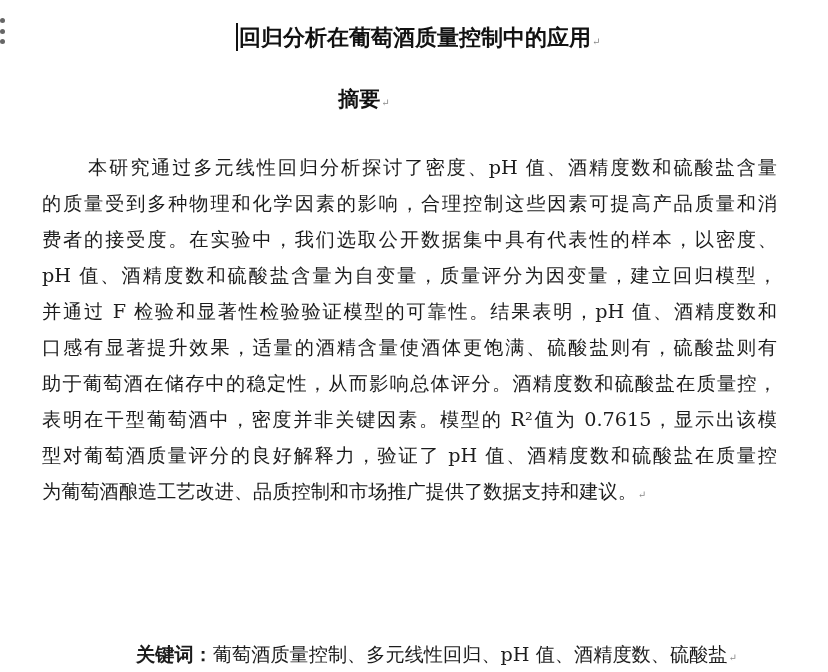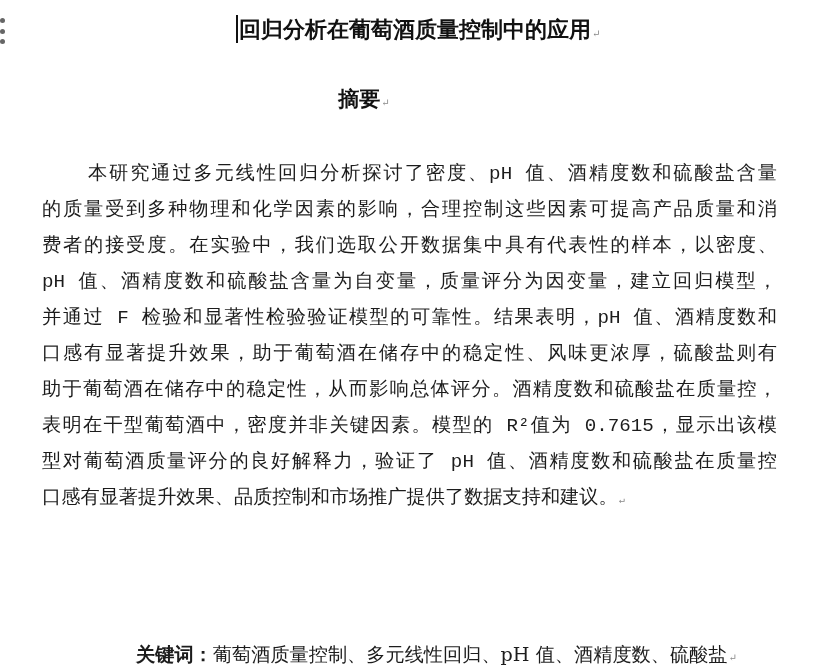--- a/index.html
+++ b/index.html
@@ -7,37 +7,37 @@
     width: 828px; height: 672px; overflow: hidden; background: #ffffff;
     font-family: "DejaVu Serif", "Liberation Serif", serif; color: #1a1a1a;
     position: relative;
   }
   .side-handle {
     position: absolute; left: 0; top: 18px; width: 6px; height: 26px;
     display: flex; flex-direction: column; justify-content: space-between;
   }
   .side-handle span { width: 5px; height: 5px; border-radius: 50%; background: #666; display: block; }
   .title {
-    position: absolute; top: 12px; left: 236px; height: 34px;
+    position: absolute; top: 20px; left: 236px; height: 34px;
     font-size: 22px; font-weight: bold; line-height: 34px; letter-spacing: 0px;
     white-space: nowrap; color: #111;
   }
   .cursor {
     display: inline-block; width: 2px; height: 28px; background: #111;
     vertical-align: middle; margin-right: 1px; position: relative; top: -2px;
   }
   .para-mark { font-size: 10px; color: #888; font-weight: normal; vertical-align: baseline; margin-left: 1px; }
   .subtitle {
     position: absolute; top: 84px; left: 0; width: 728px; text-align: center;
     font-size: 21px; font-weight: bold; line-height: 30px; color: #111;
   }
   .subtitle .inner { position: relative; left: 0px; }
   .body-text {
-    position: absolute; top: 156px; left: 42px; width: 735px;
-    font-size: 19.2px; line-height: 36px; text-align: justify; color: #1c1c1c; font-family: Liberation Mono, monospace;
+    position: absolute; top: 150px; left: 42px; width: 735px;
+    font-size: 19.2px; line-height: 36px; text-align: justify; color: #1c1c1c;
   }
   .line { display: block; white-space: nowrap; height: 36px; text-align-last: justify; text-align: justify; }
   .line.last { text-align-last: left; }
   .line.indent { padding-left: 46px; }
   .keywords {
     position: absolute; top: 640px; left: 88px; font-size: 19.2px; line-height: 30px;
     white-space: nowrap; color: #1c1c1c;
   }
   .kw-label { font-weight: bold; margin-left: 48px; }
 </style>
@@ -57,22 +57,22 @@
 <div class="subtitle">
   <span class="inner"><span>摘要</span><span class="para-mark">↵</span></span>
 </div>
 
 <div class="body-text">
   <span class="line indent">本研究通过多元线性回归分析探讨了密度、pH 值、酒精度数和硫酸盐含量</span>
   <span class="line">的质量受到多种物理和化学因素的影响，合理控制这些因素可提高产品质量和消</span>
   <span class="line">费者的接受度。在实验中，我们选取公开数据集中具有代表性的样本，以密度、</span>
   <span class="line">pH 值、酒精度数和硫酸盐含量为自变量，质量评分为因变量，建立回归模型，</span>
   <span class="line">并通过 F 检验和显著性检验验证模型的可靠性。结果表明，pH 值、酒精度数和</span>
-  <span class="line">口感有显著提升效果，助于葡萄酒在储存中的稳定性、风味更浓厚，硫酸盐则有</span>
+  <span class="line">口感有显著提升效果，适量的酒精含量使酒体更饱满、硫酸盐则有，硫酸盐则有</span>
   <span class="line">助于葡萄酒在储存中的稳定性，从而影响总体评分。酒精度数和硫酸盐在质量控，</span>
   <span class="line">表明在干型葡萄酒中，密度并非关键因素。模型的 R²值为 0.7615，显示出该模</span>
   <span class="line">型对葡萄酒质量评分的良好解释力，验证了 pH 值、酒精度数和硫酸盐在质量控</span>
-  <span class="line last"><span>口感有显著提升效果、品质控制和市场推广提供了数据支持和建议。</span><span class="para-mark">↵</span></span>
+  <span class="line last"><span>为葡萄酒酿造工艺改进、品质控制和市场推广提供了数据支持和建议。</span><span class="para-mark">↵</span></span>
 </div>
 
 <div class="keywords">
   <span class="kw-label">关键词：</span><span>葡萄酒质量控制、多元线性回归、pH 值、酒精度数、硫酸盐</span><span class="para-mark">↵</span>
 </div>
 
 </body></html>

